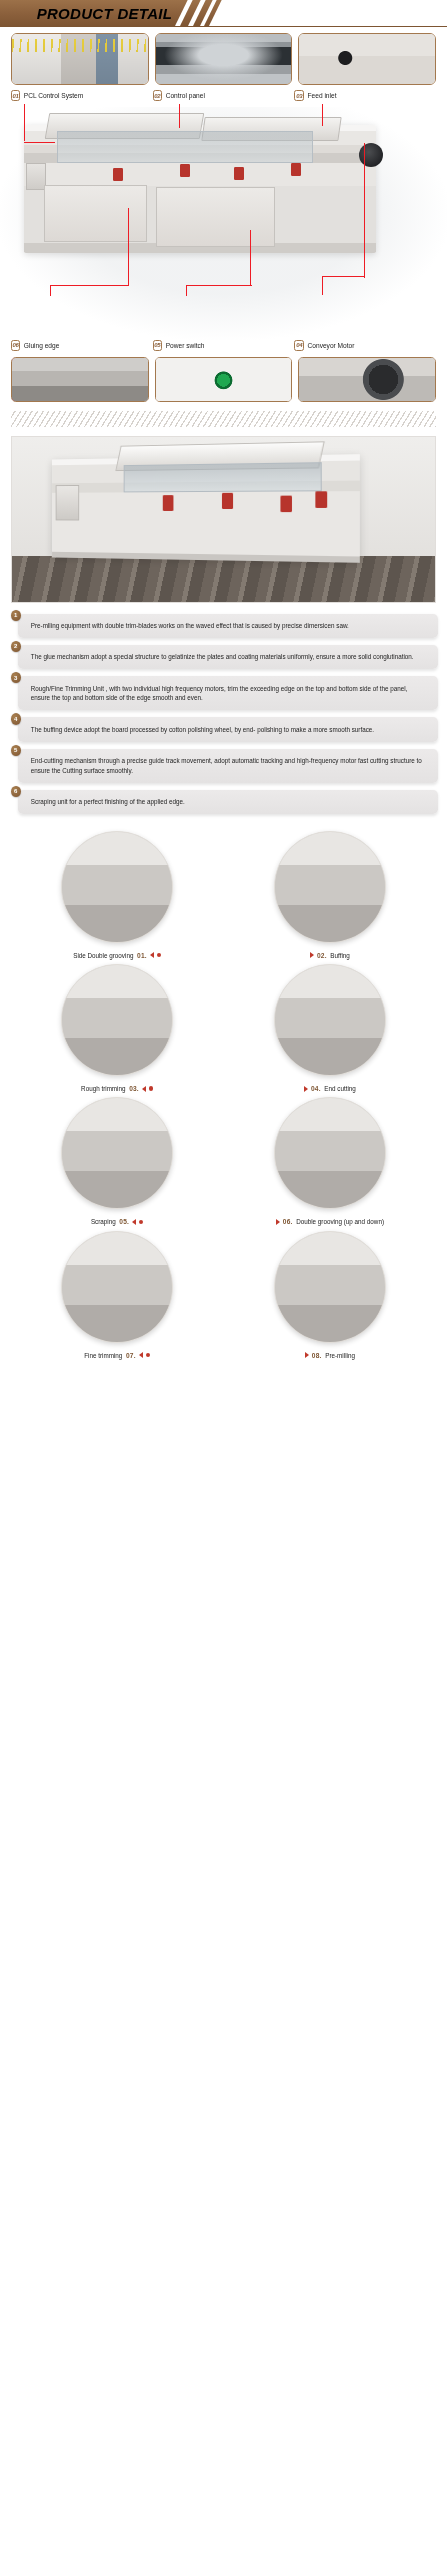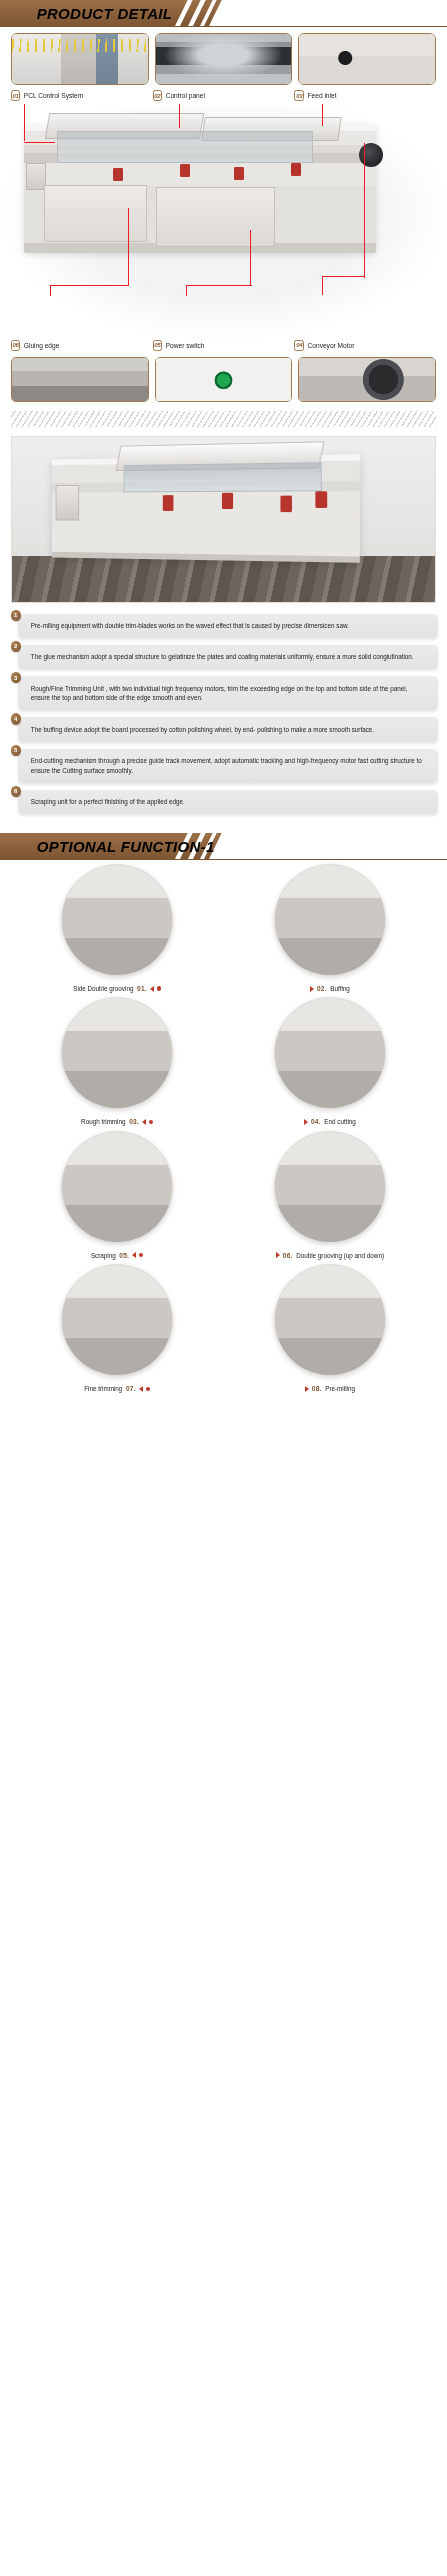--- a/index.html
+++ b/index.html
@@ -473,29 +473,20 @@
     <div class="feat">
       <span class="dot">5</span>
       <p>End-cutting mechanism through a precise guide track movement, adopt automatic tracking and high-frequency motor fast cutting structure to ensure the Cutting surface smoothly.</p>
     </div>
     <div class="feat">
       <span class="dot">6</span>
       <p>Scraping unit for a perfect finishing of the applied edge.</p>
     </div>
   </div>
 
-  <div class="banner" style="margin-top:6px;">
-    <div class="slab"></div>
-    <div class="slant s1"></div>
-    <div class="slant s2"></div>
-    <div class="slant s3"></div>
-    <div class="slant s4"></div>
-    <div class="title">OPTIONAL FUNCTION-1</div>
-    <div class="rule"></div>
-  </div>
 
   <div class="optwrap">
 
     <div class="optrow">
       <div class="optcell">
         <div class="circle">
           <div class="photo tex-circ"></div>
         </div>
         <div class="optcaption">
           <span class="optname">Side Double grooving</span>

